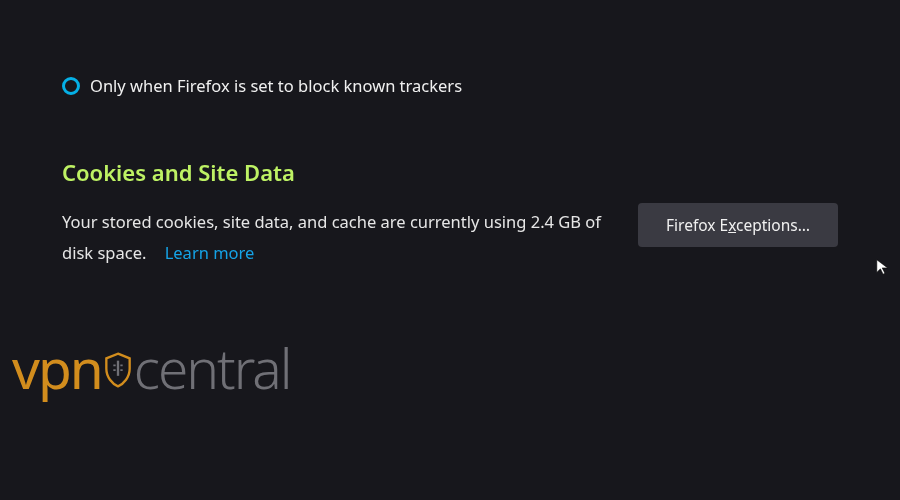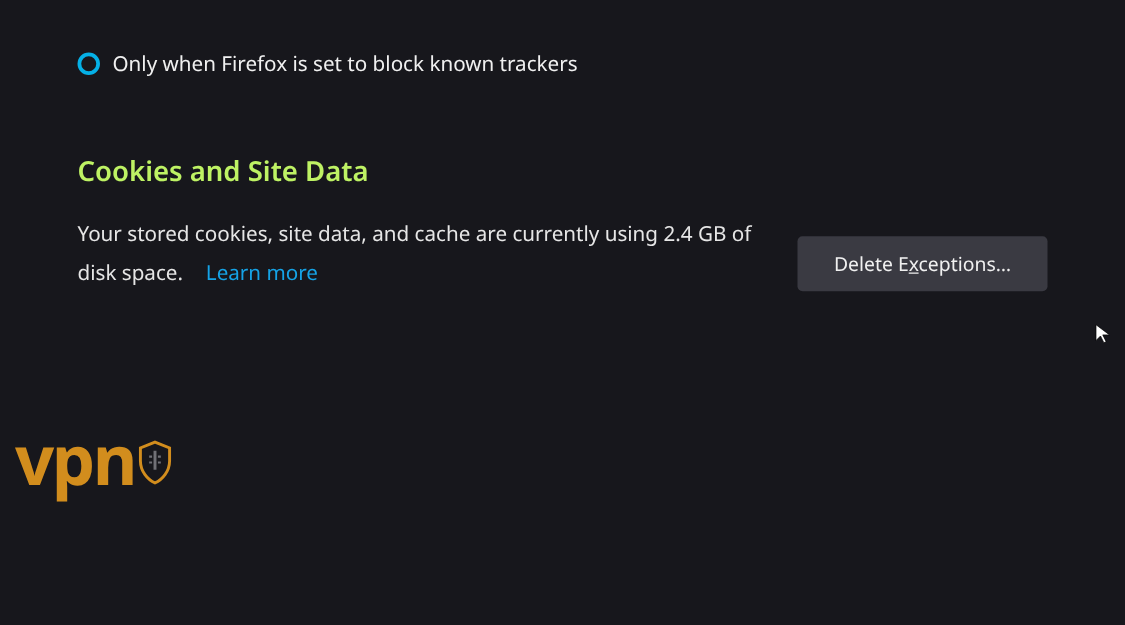--- a/index.html
+++ b/index.html
@@ -6,21 +6,21 @@
     body {
       width: 900px;
       height: 500px;
       background: #17171c;
       font-family: "Segoe UI", -apple-system, system-ui, sans-serif;
       color: #f0f0f0;
       position: relative;
       overflow: hidden;
     }
     .container {
-      padding: 39px 62px 0 62px;
+      padding: 74px 62px 0 62px;
       position: relative;
     }
     .radio-row {
       display: flex;
       align-items: center;
       gap: 10px;
       margin-bottom: 60px;
       font-size: 16.5px;
     }
     .radio {
@@ -33,21 +33,21 @@
       flex-shrink: 0;
     }
     .section-heading {
       font-size: 22px;
       font-weight: 600;
       color: #bef264;
       margin-bottom: 20px;
     }
     .two-col {
       display: flex;
-      align-items: flex-end;
+      align-items: flex-start;
       gap: 30px;
     }
     .left-col {
       flex: 1;
       max-width: 560px;
     }
     .desc {
       font-size: 16.5px;
       line-height: 1.85;
       color: #e6e6e6;
@@ -113,21 +113,21 @@
       left: 12px;
       top: 330px;
       display: flex;
       align-items: center;
       font-size: 55px;
       font-weight: 500;
       letter-spacing: -2px;
       opacity: 0.9;
       pointer-events: none;
     }
-    .wm-vpn { color: #e79a1e; font-weight: 700; }
+    .wm-vpn { color: #e79a1e; font-weight: 400; }
     .wm-shield {
       display:inline-flex;
       align-items:center;
       justify-content:center;
       width:36px;
       height:48px;
       margin: 0 -2px;
       position: relative;
       top: 2px;
     }
@@ -148,34 +148,35 @@
   <div class="two-col">
     <div class="left-col">
       <p class="desc">
         <span>Your stored cookies, site data, and cache are currently using </span><span>2.4 GB</span><span> of disk space.</span>
         <a class="learn-more" href="#">Learn more</a>
       </p>
 
     </div>
 
     <div class="button-col">
-      <button class="btn"><span>Delete E</span><span class="accesskey">x</span><span>ceptions…</span></button>
+      <button class="btn"><span>Firefox E</span><span class="accesskey">x</span><span>ceptions…</span></button>
     </div>
   </div>
 
 </div>
 
 <div class="cursor">
   <svg viewBox="0 0 20 20" width="18" height="18">
     <path d="M2 2 L2 16 L6 12 L9 18 L11 17 L8 11 L14 11 Z" fill="#ffffff" stroke="#000" stroke-width="0.6"></path>
   </svg>
 </div>
 
 <div class="watermark">
   <span class="wm-vpn">vpn</span>
   <span class="wm-shield">
     <svg viewBox="0 0 24 30" width="28" height="40">
       <path d="M12 1 L22 5 V14 C22 21 17 27 12 29 C7 27 2 21 2 14 V5 Z" fill="none" stroke="#e79a1e" stroke-width="2"></path>
       <path d="M12 7 V20" stroke="#7a7a80" stroke-width="2"></path>
       <path d="M8 11 H10 M14 11 H16 M8 15 H10 M14 15 H16" stroke="#7a7a80" stroke-width="1.5"></path>
     </svg>
   </span>
+  <span class="wm-central">central</span>
 </div>
 
 </body></html>

